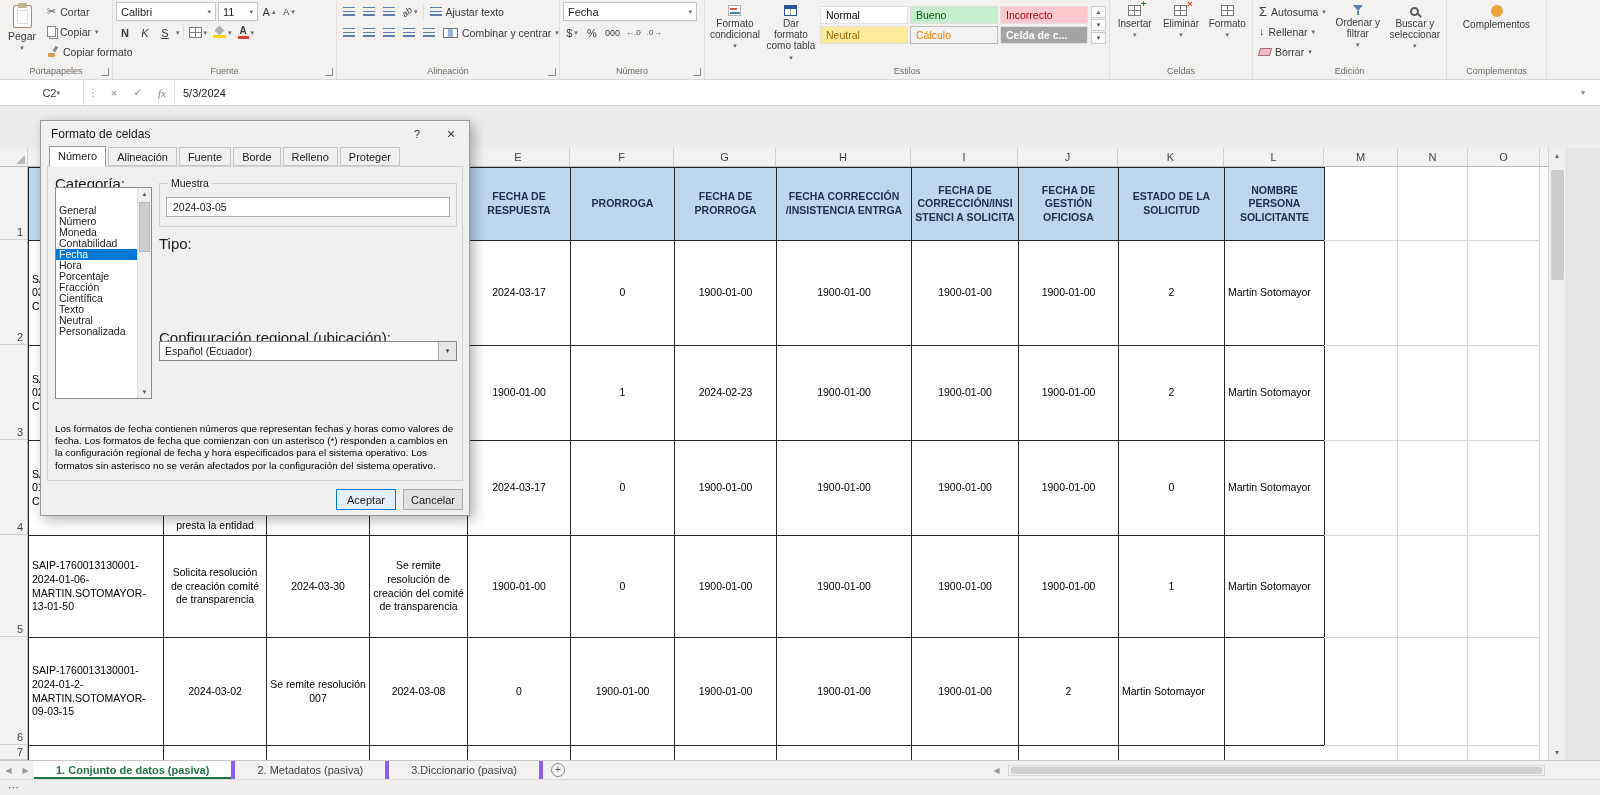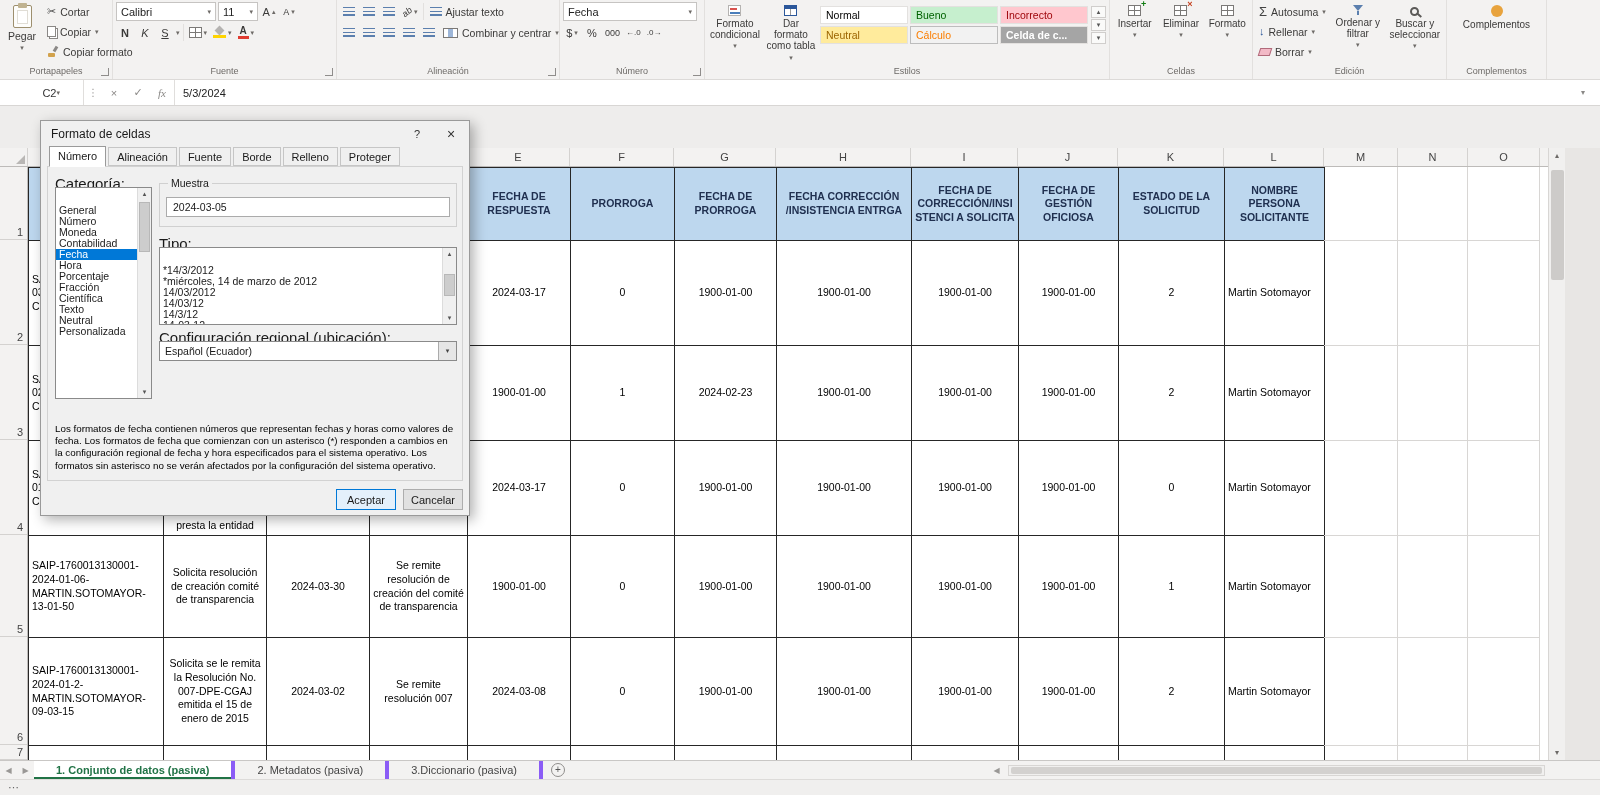--- a/index.html
+++ b/index.html
@@ -508,21 +508,20 @@
     <div class="c">1900-01-00</div>
     <div class="c">0</div>
     <div class="c">1900-01-00</div>
     <div class="c">1900-01-00</div>
     <div class="c">1900-01-00</div>
     <div class="c">1900-01-00</div>
     <div class="c">1</div>
     <div class="c tl">Martin Sotomayor</div>
 
     <div class="c tl">SAIP-1760013130001-2024-01-2-MARTIN.SOTOMAYOR-09-03-15</div>
-    <div class="c">Solicita se le remita la Resolución No. 007-DPE-CGAJ emitida el 15 de enero de 2015</div>
     <div class="c">2024-03-02</div>
     <div class="c">Se remite resolución 007</div>
     <div class="c">2024-03-08</div>
     <div class="c">0</div>
     <div class="c">1900-01-00</div>
     <div class="c">1900-01-00</div>
     <div class="c">1900-01-00</div>
     <div class="c">1900-01-00</div>
     <div class="c">2</div>
     <div class="c tl">Martin Sotomayor</div>
@@ -612,34 +611,20 @@
       <div class="lthumb" style="top:14px;height:50px"></div>
     </div>
   </div>
 
   <div class="dgroup">
     <span class="dgrouplab">Muestra</span>
     <div class="dsample">2024-03-05</div>
   </div>
 
   <span class="dlab" style="left:118px;top:114px">Tipo:</span>
-  <div class="dlist" style="left:118px;top:126px;width:298px;height:78px">
-    <div class="li">*14/3/2012</div>
-    <div class="li">*miércoles, 14 de marzo de 2012</div>
-    <div class="li">14/03/2012</div>
-    <div class="li">14/03/12</div>
-    <div class="li">14/3/12</div>
-    <div class="li">14-03-12</div>
-    <div class="li sel">2012-03-14</div>
-    <div class="lsb">
-      <span>▴</span>
-      <span>▾</span>
-      <div class="lthumb" style="top:26px;height:22px"></div>
-    </div>
-  </div>
 
   <span class="dlab" style="left:118px;top:208px">Configuración regional (ubicación):</span>
   <div class="dcombo">
     <span>Español (Ecuador)</span>
     <div class="dcombobtn">▾</div>
   </div>
 
   <div class="ddesc">Los formatos de fecha contienen números que representan fechas y horas como valores de fecha. Los formatos de fecha que comienzan con un asterisco (*) responden a cambios en la configuración regional de fecha y hora especificados para el sistema operativo. Los formatos sin asterisco no se verán afectados por la configuración del sistema operativo.</div>
 
   <div class="dbtn ok">Aceptar</div>

